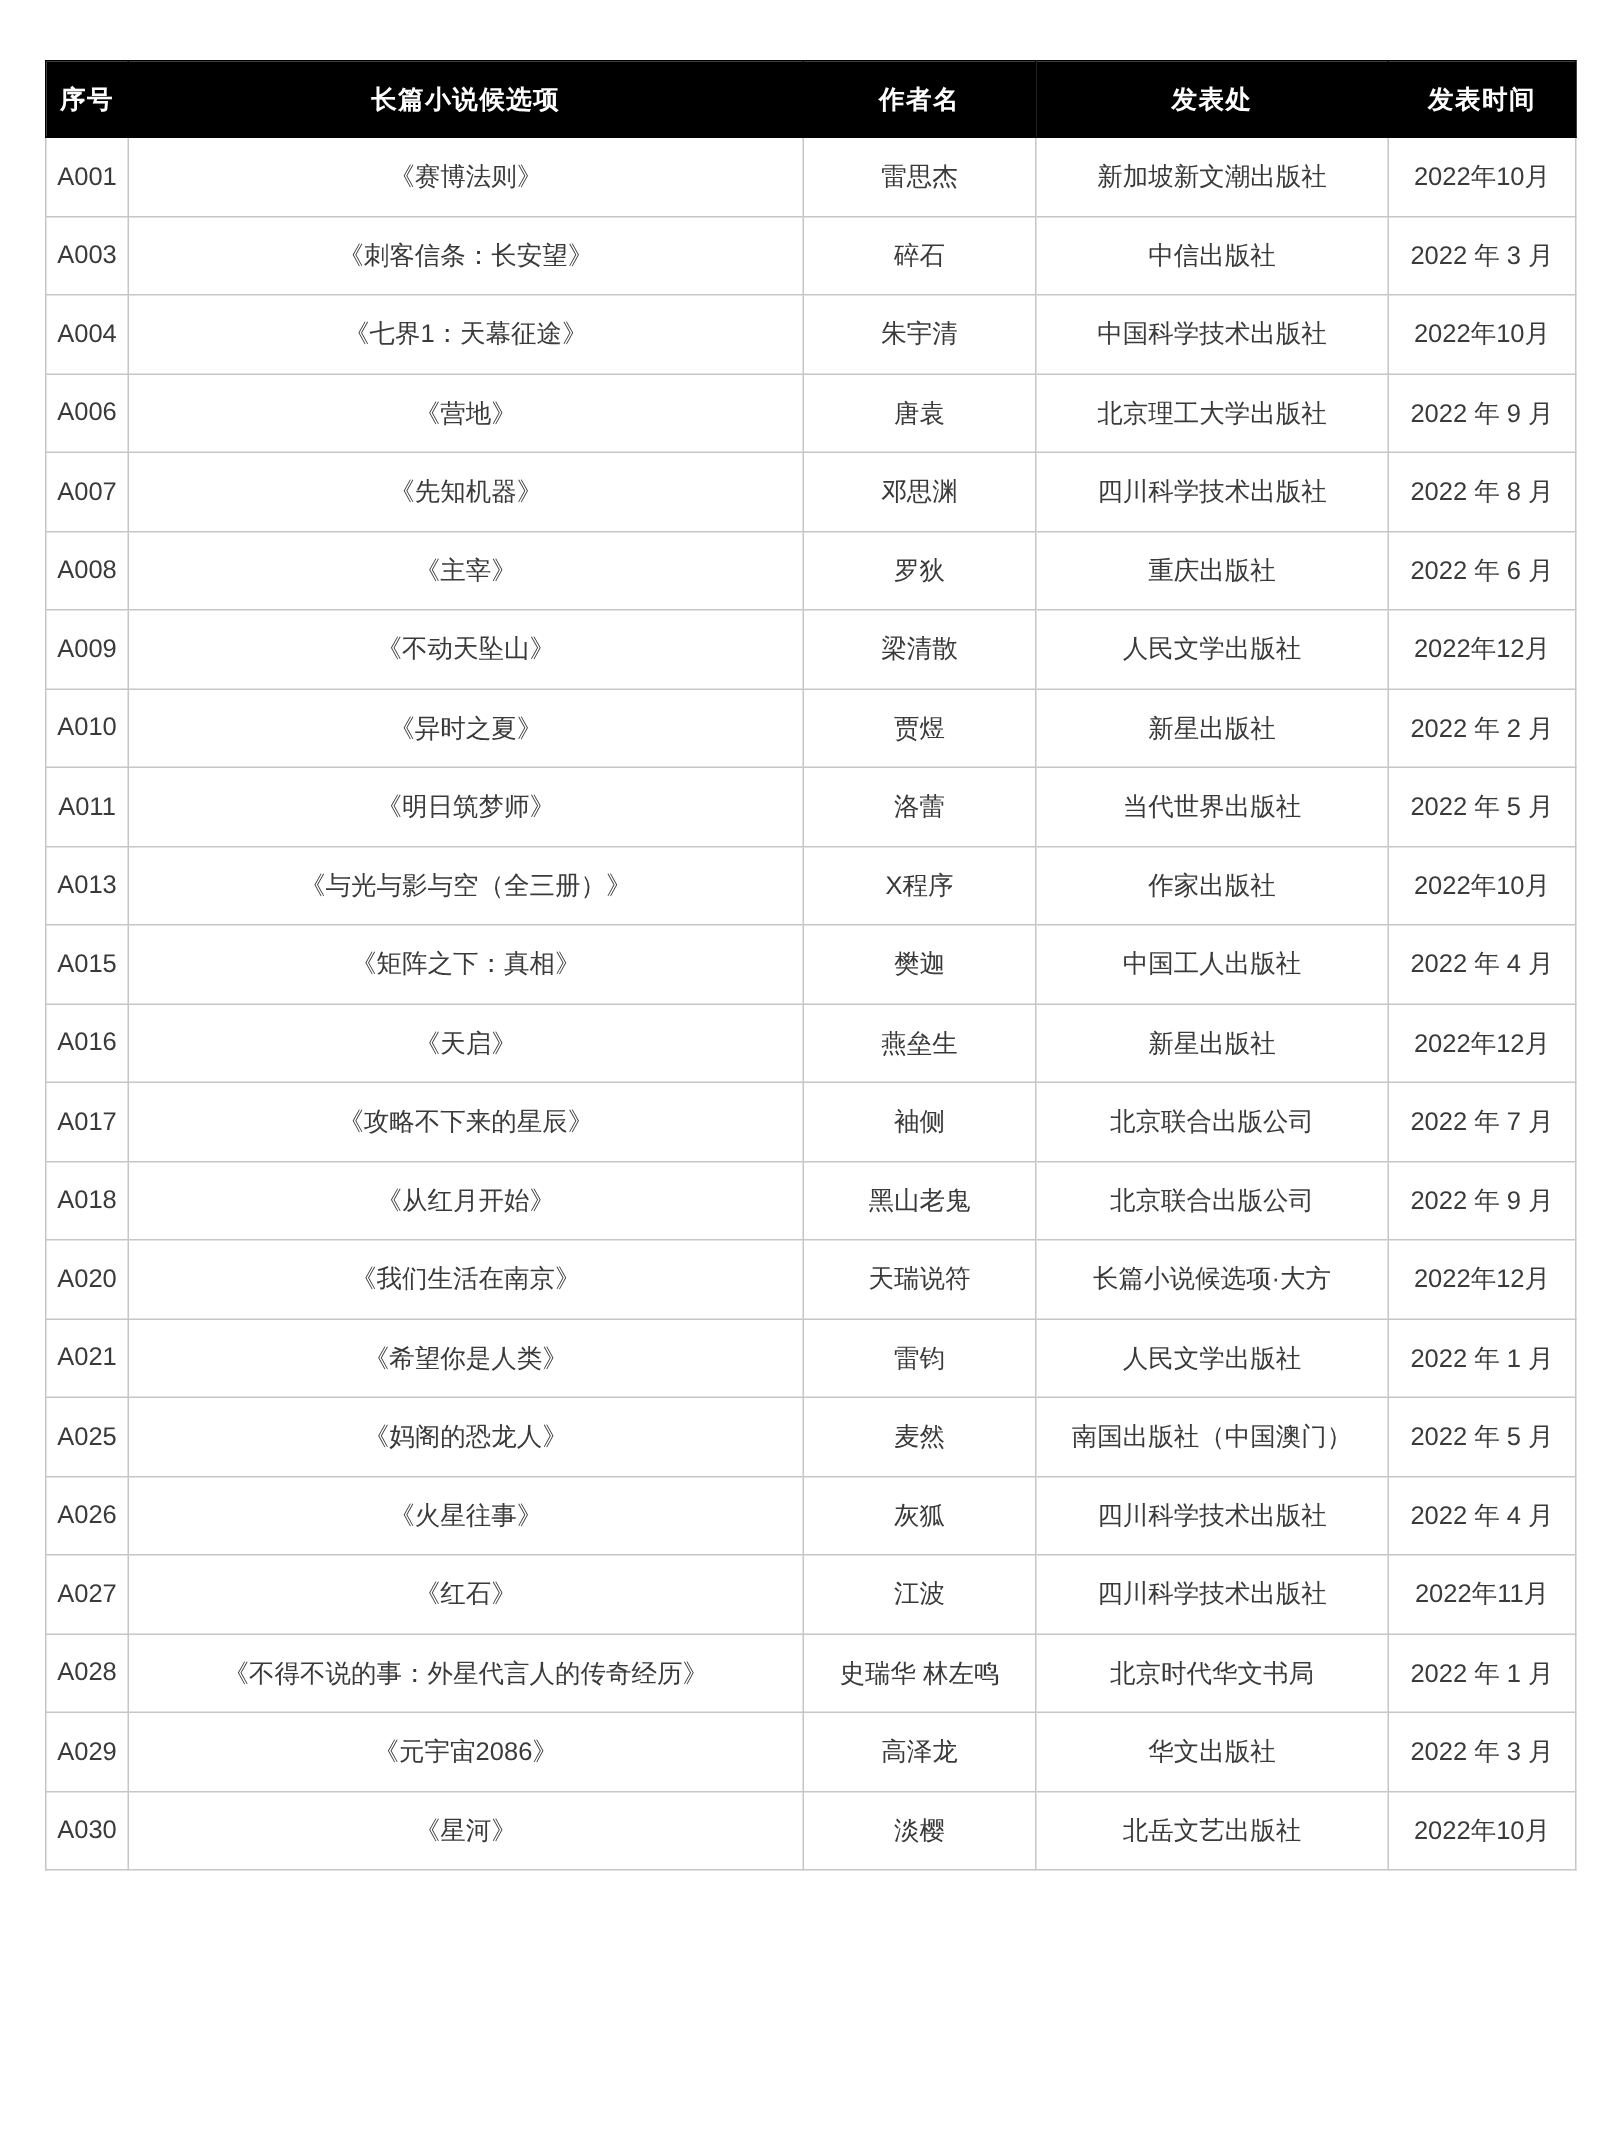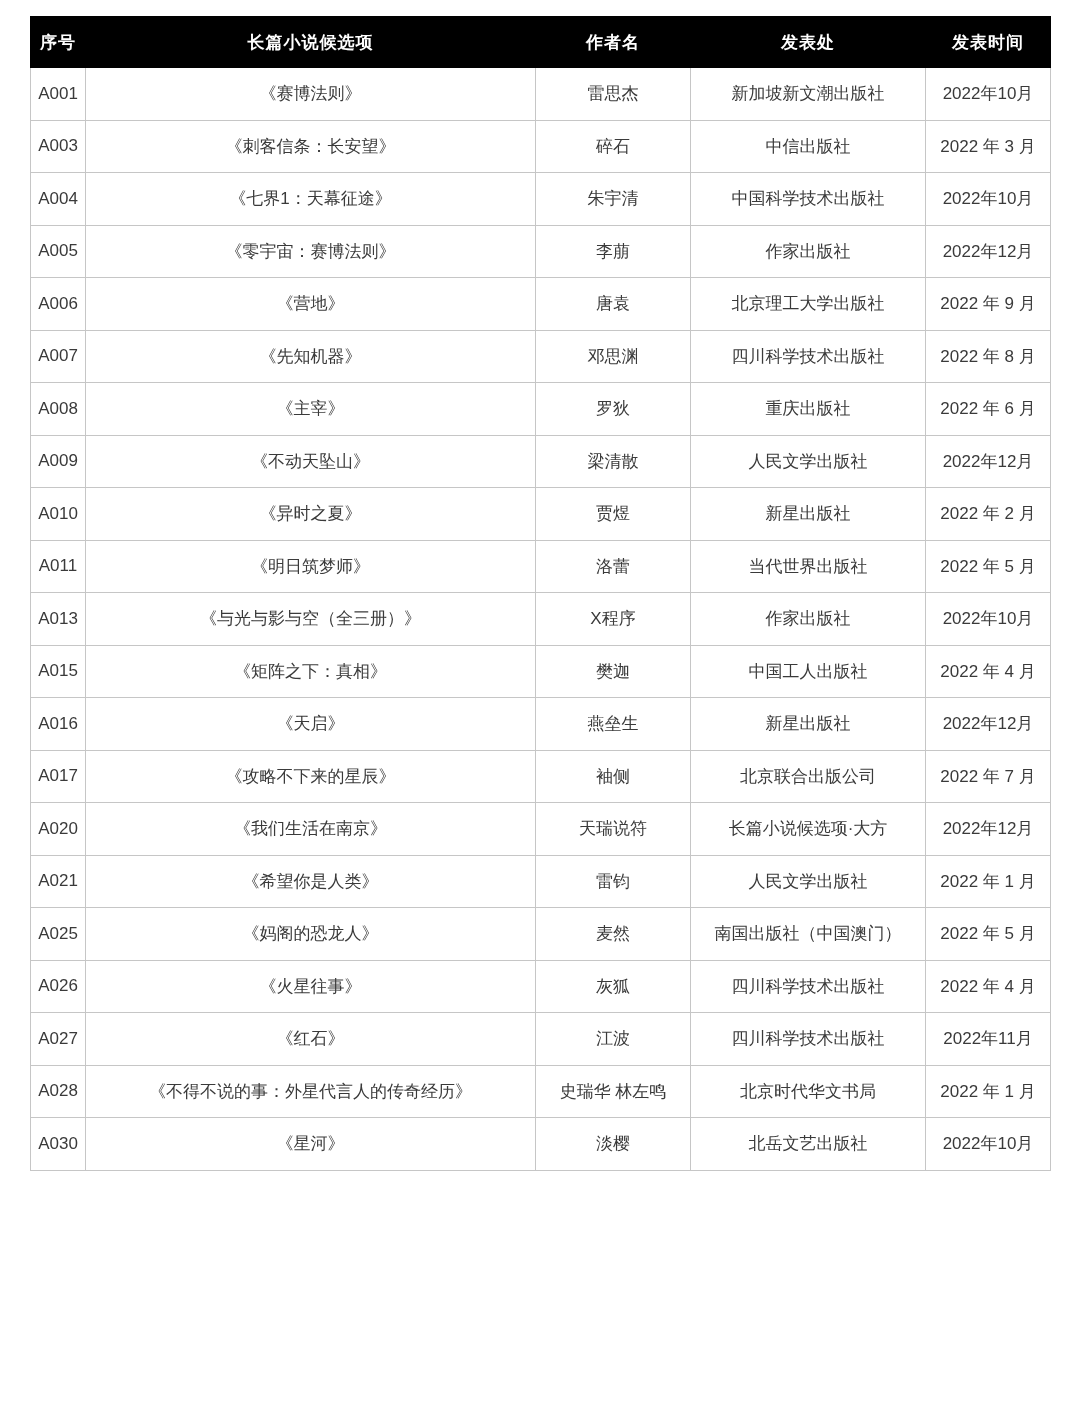--- a/index.html
+++ b/index.html
@@ -9,21 +9,21 @@
   }
   body {
     width: 1080px;
     height: 1424px;
     position: relative;
     font-family: "Liberation Sans", sans-serif;
   }
   .table-wrap {
     position: absolute;
     left: 30px;
-    top: 16px;
+    top: 40px;
     width: 1020px;
   }
   table.candidates {
     border-collapse: collapse;
     table-layout: fixed;
     width: 1020px;
   }
   table.candidates th {
     background: #000000;
     color: #ffffff;
@@ -91,27 +91,20 @@
           <td>2022 年 3 月</td>
         </tr>
         <tr>
           <td>A004</td>
           <td>《七界1：天幕征途》</td>
           <td>朱宇清</td>
           <td>中国科学技术出版社</td>
           <td>2022年10月</td>
         </tr>
         <tr>
-          <td>A005</td>
-          <td>《零宇宙：赛博法则》</td>
-          <td>李萠</td>
-          <td>作家出版社</td>
-          <td>2022年12月</td>
-        </tr>
-        <tr>
           <td>A006</td>
           <td>《营地》</td>
           <td>唐袁</td>
           <td>北京理工大学出版社</td>
           <td>2022 年 9 月</td>
         </tr>
         <tr>
           <td>A007</td>
           <td>《先知机器》</td>
           <td>邓思渊</td>
@@ -168,20 +161,27 @@
           <td>2022年12月</td>
         </tr>
         <tr>
           <td>A017</td>
           <td>《攻略不下来的星辰》</td>
           <td>袖侧</td>
           <td>北京联合出版公司</td>
           <td>2022 年 7 月</td>
         </tr>
         <tr>
+          <td>A018</td>
+          <td>《从红月开始》</td>
+          <td>黑山老鬼</td>
+          <td>北京联合出版公司</td>
+          <td>2022 年 9 月</td>
+        </tr>
+        <tr>
           <td>A020</td>
           <td>《我们生活在南京》</td>
           <td>天瑞说符</td>
           <td>长篇小说候选项·大方</td>
           <td>2022年12月</td>
         </tr>
         <tr>
           <td>A021</td>
           <td>《希望你是人类》</td>
           <td>雷钧</td>
@@ -210,20 +210,27 @@
           <td>2022年11月</td>
         </tr>
         <tr>
           <td>A028</td>
           <td>《不得不说的事：外星代言人的传奇经历》</td>
           <td>史瑞华 林左鸣</td>
           <td>北京时代华文书局</td>
           <td>2022 年 1 月</td>
         </tr>
         <tr>
+          <td>A029</td>
+          <td>《元宇宙2086》</td>
+          <td>高泽龙</td>
+          <td>华文出版社</td>
+          <td>2022 年 3 月</td>
+        </tr>
+        <tr>
           <td>A030</td>
           <td>《星河》</td>
           <td>淡樱</td>
           <td>北岳文艺出版社</td>
           <td>2022年10月</td>
         </tr>
       </tbody>
   </table>
 </div>
 

